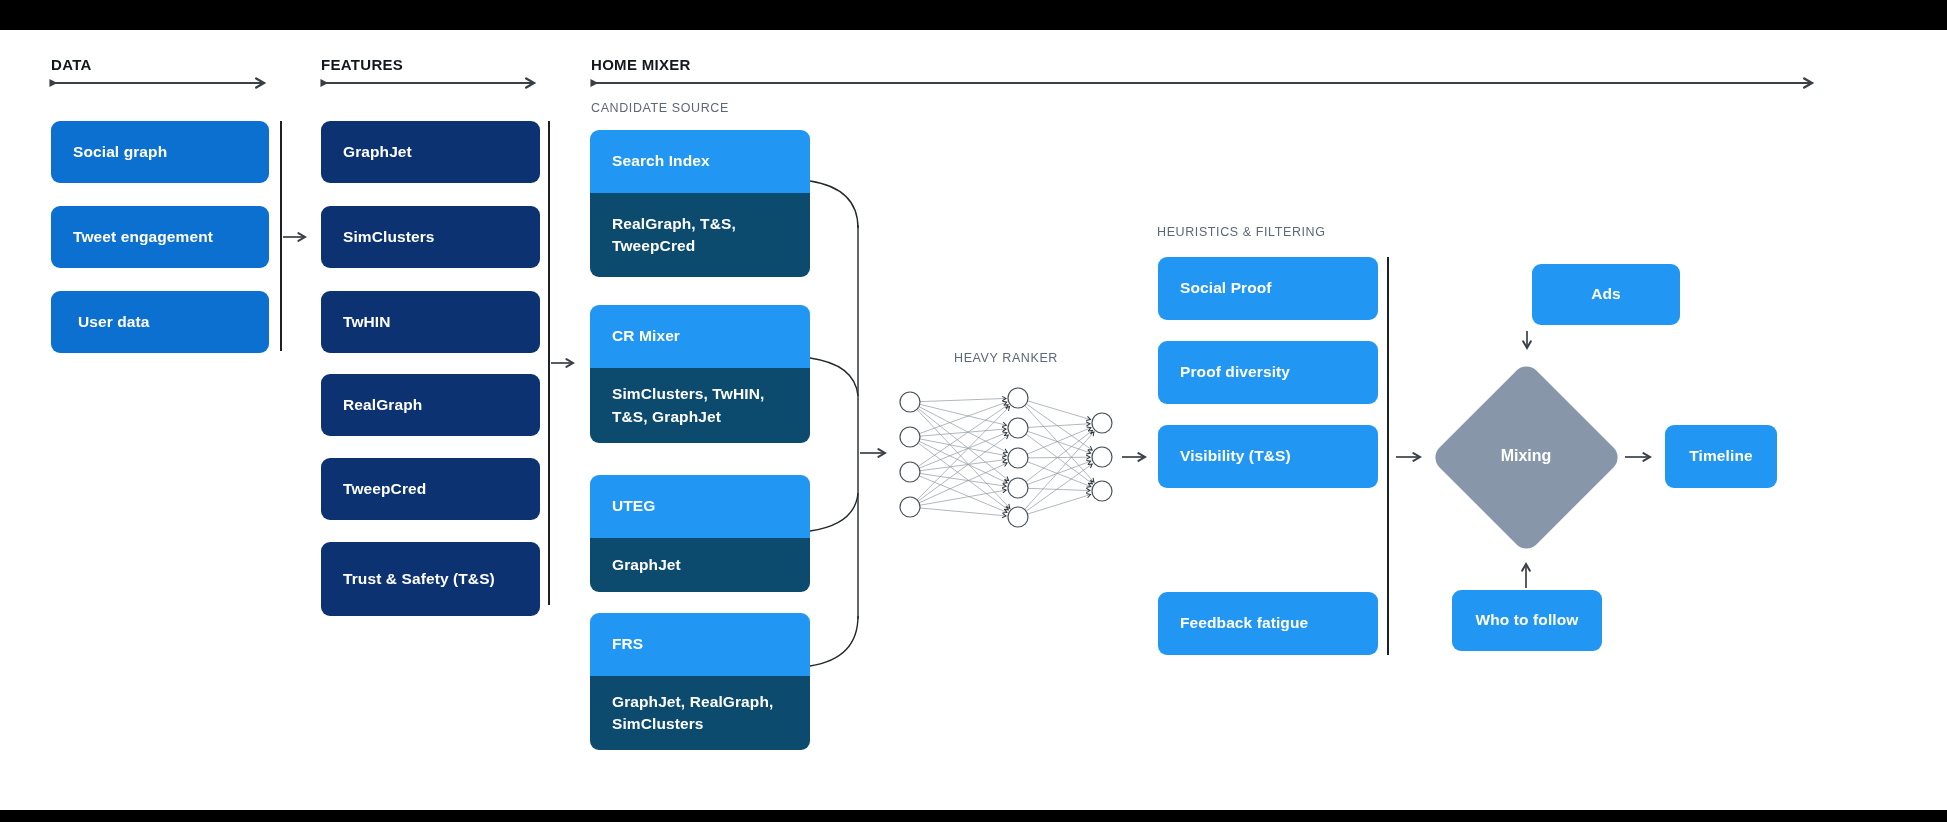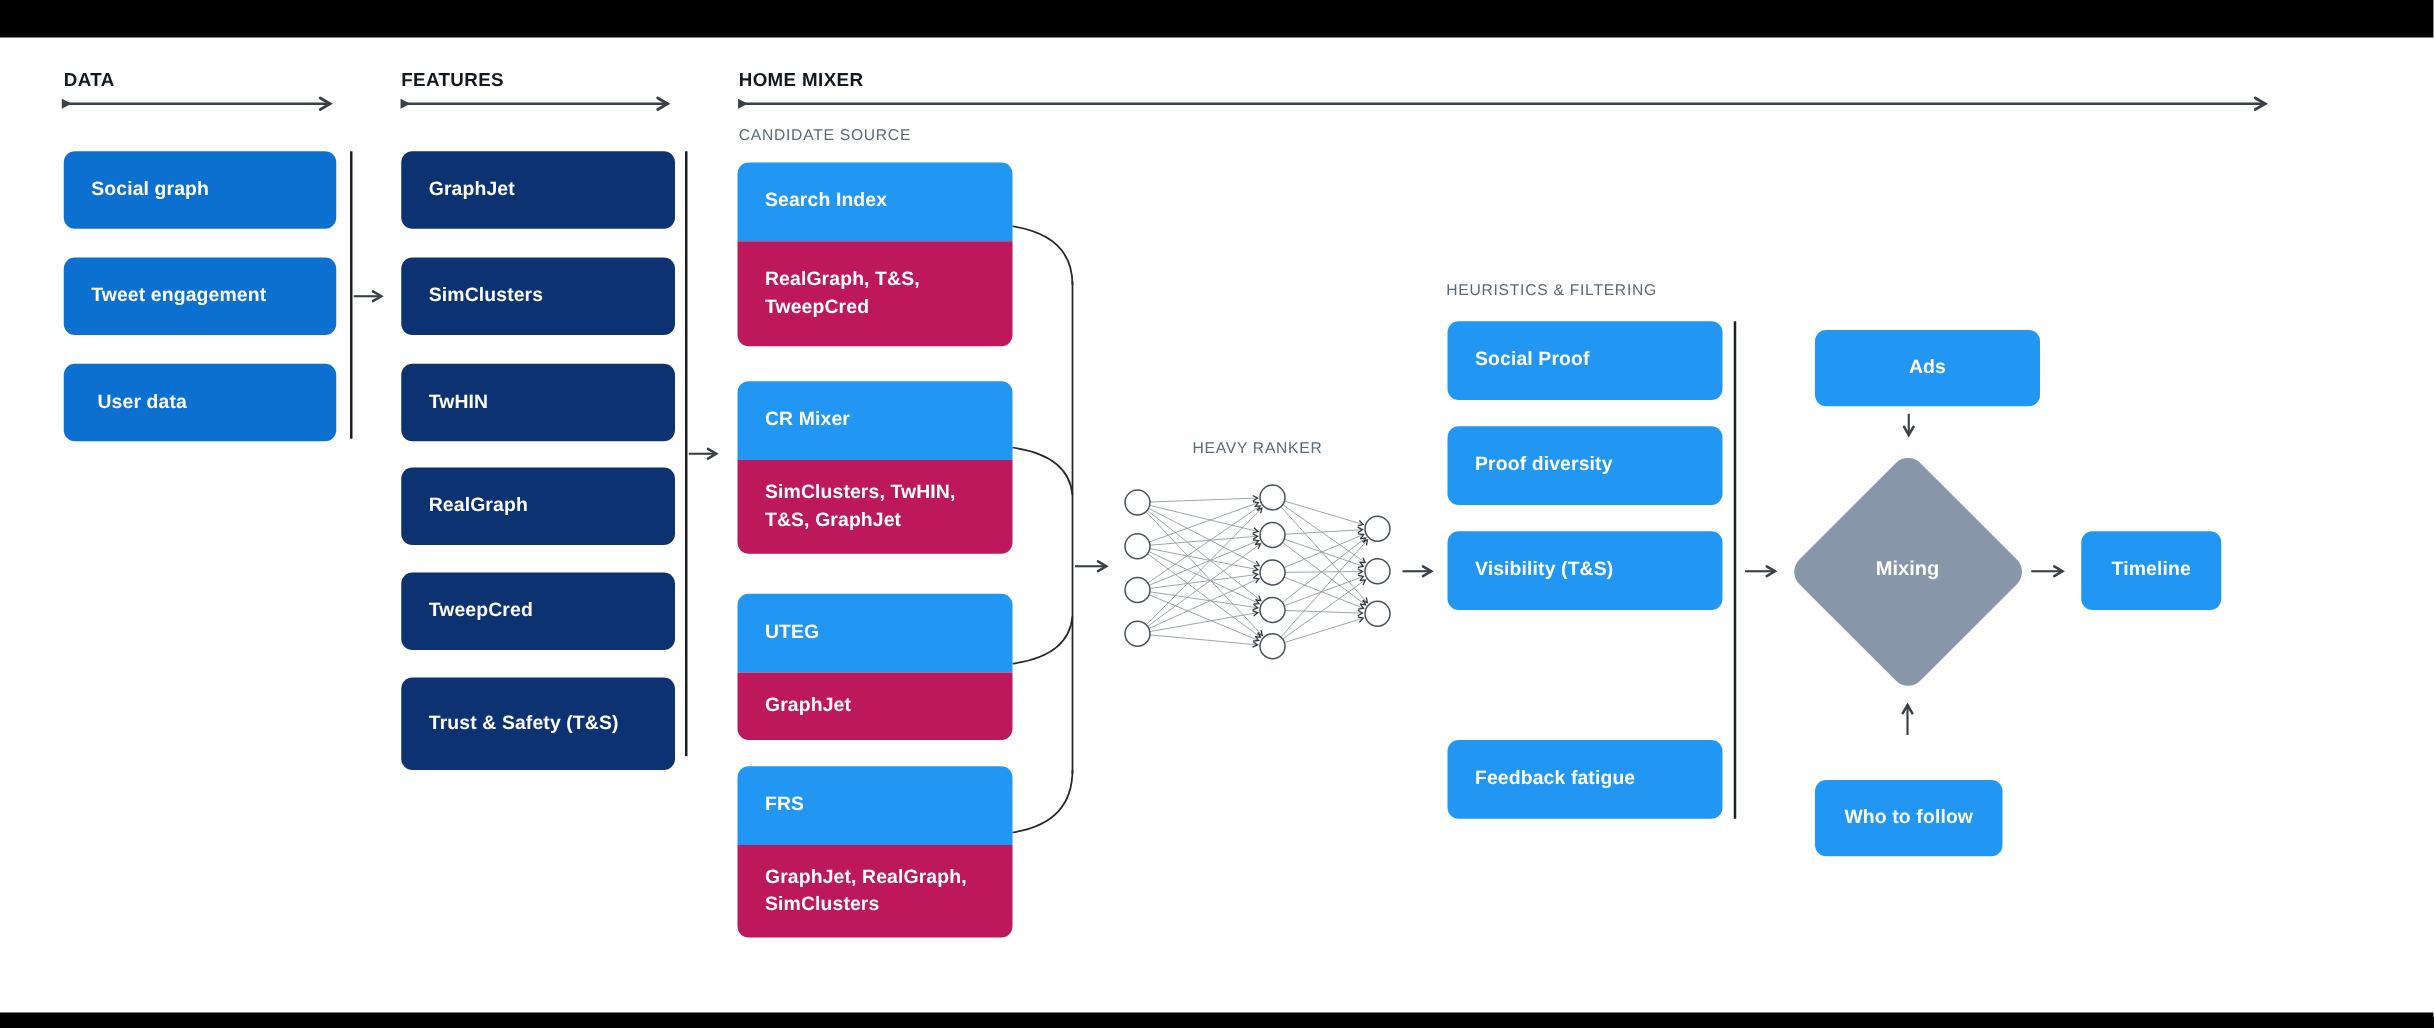--- a/index.html
+++ b/index.html
@@ -15,21 +15,21 @@
     position:absolute;font-size:12.5px;color:#5b6876;letter-spacing:.6px;white-space:nowrap;
   }
   .box{
     position:absolute;box-sizing:border-box;display:flex;align-items:center;
     color:#fff;font-size:15.5px;font-weight:bold;letter-spacing:.1px;
     padding:0 22px;border-radius:9px;line-height:1.45;
   }
   .blue   {background:#0c70d0;}
   .navy   {background:#0c3272;}
   .bright {background:#2197f3;}
-  .light  {background:#be185d;}
+  .light  {background:#0c4a6e;}
   .hdr    {border-radius:9px 9px 0 0;}
   .sub    {border-radius:0 0 9px 9px;}
   .center {justify-content:center;padding:0 8px;text-align:center;}
   .diamond{
     position:absolute;left:1458px;top:389px;width:137px;height:137px;
     background:#8797a9;border-radius:14px;transform:rotate(45deg);
   }
   .diamond-label{
     position:absolute;left:1429px;top:447px;width:194px;text-align:center;
     color:#fff;font-size:16px;font-weight:bold;
@@ -168,19 +168,19 @@
   <div class="box light sub" style="left:590px;top:538px;width:220px;height:54px;">GraphJet</div>
 
   <div class="box bright hdr" style="left:590px;top:613px;width:220px;height:63px;">FRS</div>
   <div class="box light sub" style="left:590px;top:676px;width:220px;height:74px;">GraphJet, RealGraph, SimClusters</div>
 
   <div class="box bright" style="left:1158px;top:257px;width:220px;height:63px;">Social Proof</div>
   <div class="box bright" style="left:1158px;top:341px;width:220px;height:63px;">Proof diversity</div>
   <div class="box bright" style="left:1158px;top:425px;width:220px;height:63px;">Visibility (T&amp;S)</div>
   <div class="box bright" style="left:1158px;top:592px;width:220px;height:63px;">Feedback fatigue</div>
 
-  <div class="box bright center" style="left:1452px;top:264px;width:180px;height:61px;">Ads</div>
+  <div class="box bright center" style="left:1532px;top:264px;width:148px;height:61px;">Ads</div>
   <div class="diamond"></div>
   <div class="diamond-label">Mixing</div>
-  <div class="box bright center" style="left:1452px;top:624px;width:150px;height:61px;">Who to follow</div>
+  <div class="box bright center" style="left:1452px;top:590px;width:150px;height:61px;">Who to follow</div>
   <div class="box bright center" style="left:1665px;top:425px;width:112px;height:63px;">Timeline</div>
 
 </div>
 
 </body></html>

